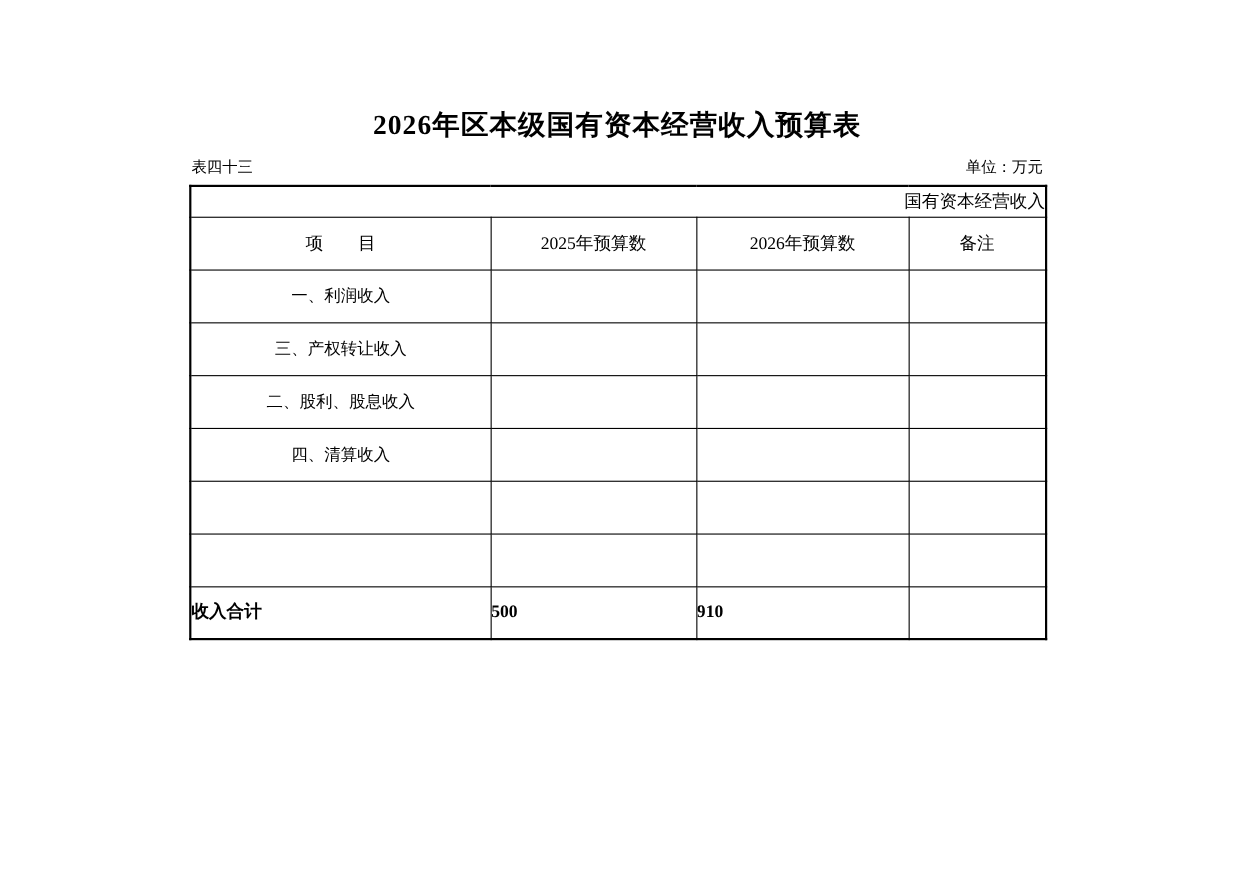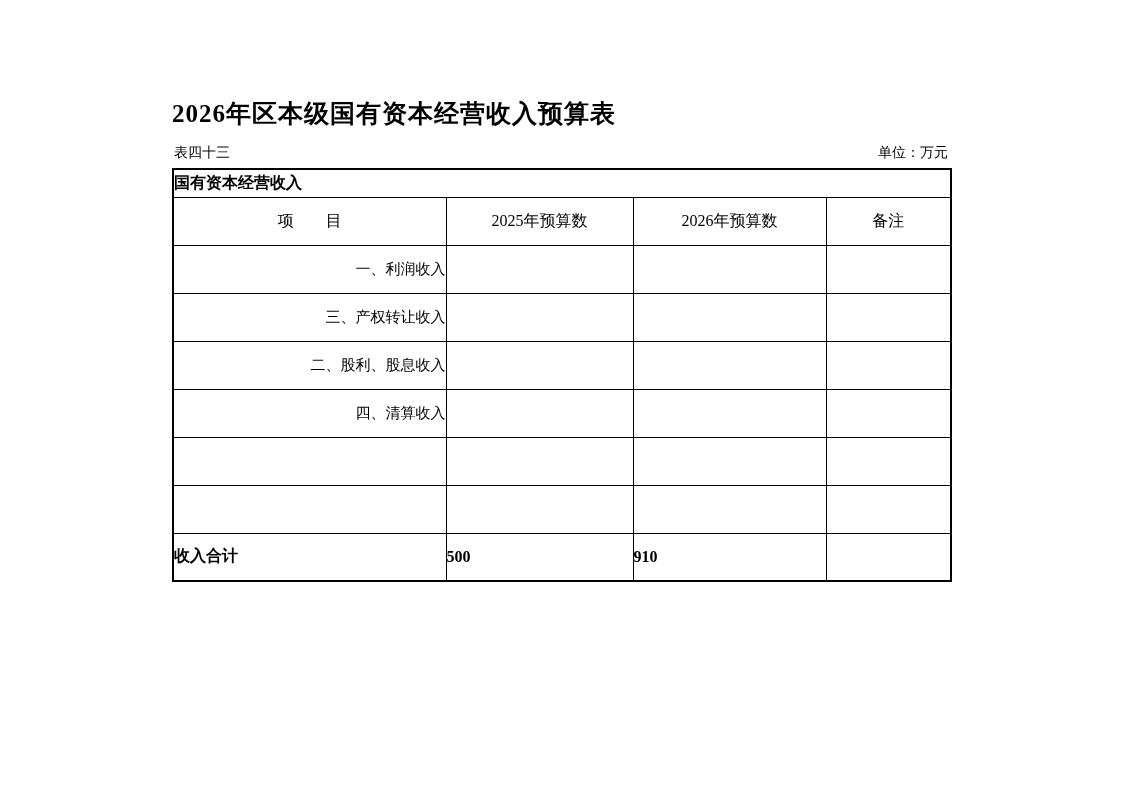--- a/index.html
+++ b/index.html
@@ -10,20 +10,21 @@
     background: #ffffff;
     color: #000000;
     font-family: "Liberation Serif", "DejaVu Serif", serif;
     overflow: hidden;
   }
   .doc-title {
     position: absolute;
     left: 172px;
     top: 97px;
     width: 778px;
+    text-align: center;
     font-size: 25px;
     font-weight: bold;
     letter-spacing: 1px;
     white-space: nowrap;
   }
   .meta-row {
     position: absolute;
     left: 174px;
     top: 144px;
     width: 774px;
@@ -44,32 +45,32 @@
   table.budget td, table.budget th {
     border: 1.5px solid #000;
     padding: 0;
     vertical-align: middle;
     overflow: hidden;
     white-space: nowrap;
   }
   tr.caption-row { height: 28px; }
   tr.caption-row th {
     font-size: 16px;
-    font-weight: bold;
-    text-align: left;
+    font-weight: normal;
+    text-align: right;
   }
   tr.header-row { height: 48px; }
   tr.header-row td {
     font-size: 16px;
     font-weight: normal;
     text-align: center;
   }
   tr.body-row { height: 48px; }
   tr.body-row td { font-size: 15px; }
-  td.c-item { text-align: right; padding-left: 5px; }
+  td.c-item { text-align: center; padding-left: 5px; }
   td.c-num  { text-align: center; }
   td.c-note { text-align: center; }
   tr.total-row { height: 48px; }
   tr.total-row td {
     font-size: 16px;
     font-weight: bold;
   }
 </style>
 </head>
 <body>

